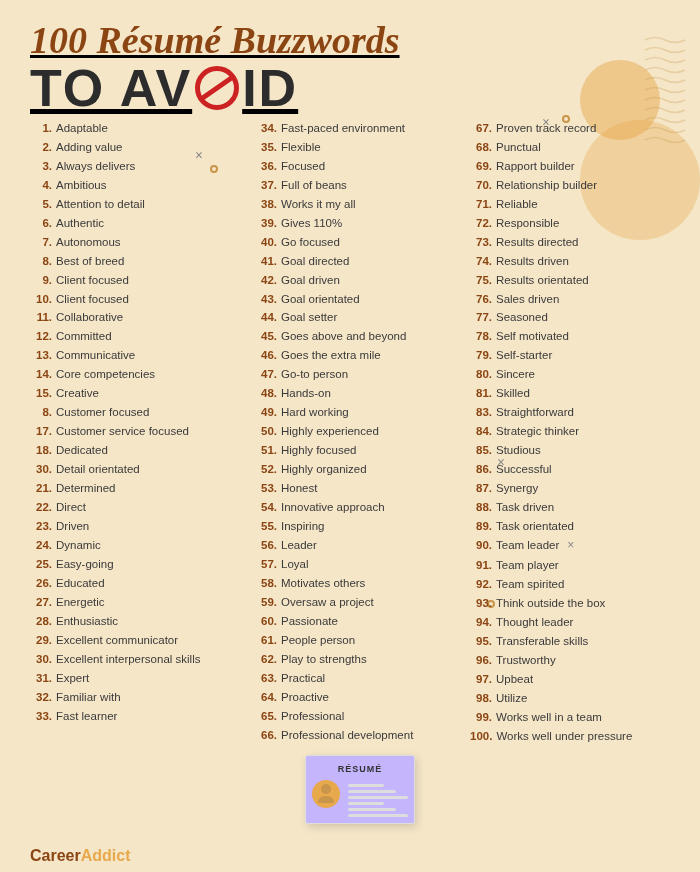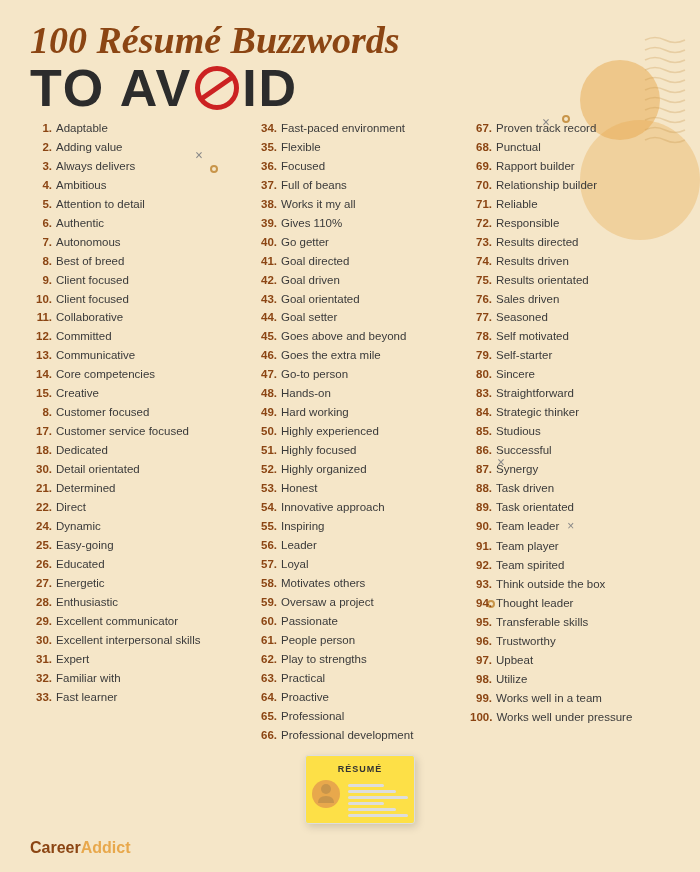--- a/index.html
+++ b/index.html
@@ -95,20 +95,21 @@
       height: 8px;
       border-radius: 50%;
       border: 2px solid #c8954a;
       background: transparent;
     }
 
     
     .header {
       position: relative;
       z-index: 1;
+      text-decoration: underline;
     }
     .title-buzzwords {
       font-size: 38px;
       font-weight: bold;
       color: #8B4513;
       font-style: italic;
       line-height: 1.1;
       font-family: Georgia, serif;
     }
     .title-avoid {
@@ -160,21 +161,21 @@
       color: #8B4513;
       font-weight: bold;
       min-width: 22px;
       text-align: right;
       font-size: 11.5px;
     }
     .item-text {
       color: #3a3a3a;
     }
     .resume-card {
-      background: #fde047;
+      background: #c4b5fd;
       border: 1px solid #ddd;
       border-radius: 3px;
       padding: 8px 6px 6px 6px;
       box-shadow: 2px 3px 8px rgba(0,0,0,0.15);
       width: 110px;
     }
     .resume-card-header {
       text-align: center;
       font-size: 9px;
       font-weight: bold;
@@ -204,21 +205,21 @@
       border-radius: 2px;
     }
     .resume-line.short { width: 60%; }
     .resume-line.medium { width: 80%; }
     .resume-line.full { width: 100%; }
 
     
     .footer {
       position: relative;
       z-index: 1;
-      margin-top: 7px;
+      margin-top: 15px;
       padding-top: 8px;
     }
     .brand-logo {
       font-size: 16px;
       font-weight: bold;
       color: #8B4513;
       font-family: Arial, sans-serif;
     }
     .brand-logo span {
       color: #e8a84c;
@@ -365,20 +366,24 @@
           </li>
           <li>
             <span class="item-num">21.</span>
             <span class="item-text">Determined</span>
           </li>
           <li>
             <span class="item-num">22.</span>
             <span class="item-text">Direct</span>
           </li>
           <li>
+            <span class="item-num">23.</span>
+            <span class="item-text">Driven</span>
+          </li>
+          <li>
             <span class="item-num">24.</span>
             <span class="item-text">Dynamic</span>
           </li>
           <li>
             <span class="item-num">25.</span>
             <span class="item-text">Easy-going</span>
           </li>
           <li>
             <span class="item-num">26.</span>
             <span class="item-text">Educated</span>
@@ -435,21 +440,21 @@
           <li>
             <span class="item-num">38.</span>
             <span class="item-text">Works it my all</span>
           </li>
           <li>
             <span class="item-num">39.</span>
             <span class="item-text">Gives 110%</span>
           </li>
           <li>
             <span class="item-num">40.</span>
-            <span class="item-text">Go getter</span>
+            <span class="item-text">Go focused</span>
           </li>
           <li>
             <span class="item-num">41.</span>
             <span class="item-text">Goal directed</span>
           </li>
           <li>
             <span class="item-num">42.</span>
             <span class="item-text">Goal driven</span>
           </li>
           <li>
@@ -628,20 +633,24 @@
           </li>
           <li>
             <span class="item-num">79.</span>
             <span class="item-text">Self-starter</span>
           </li>
           <li>
             <span class="item-num">80.</span>
             <span class="item-text">Sincere</span>
           </li>
           <li>
+            <span class="item-num">81.</span>
+            <span class="item-text">Skilled</span>
+          </li>
+          <li>
             <span class="item-num">83.</span>
             <span class="item-text">Straightforward</span>
           </li>
           <li>
             <span class="item-num">84.</span>
             <span class="item-text">Strategic thinker</span>
           </li>
           <li>
             <span class="item-num">85.</span>
             <span class="item-text">Studious</span>

